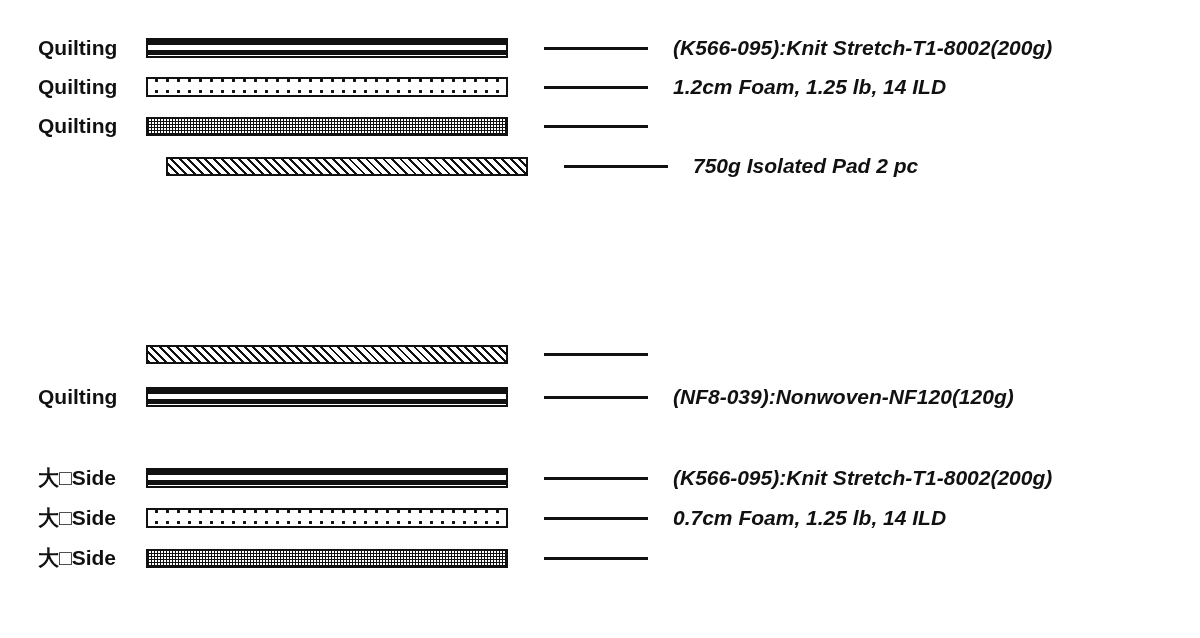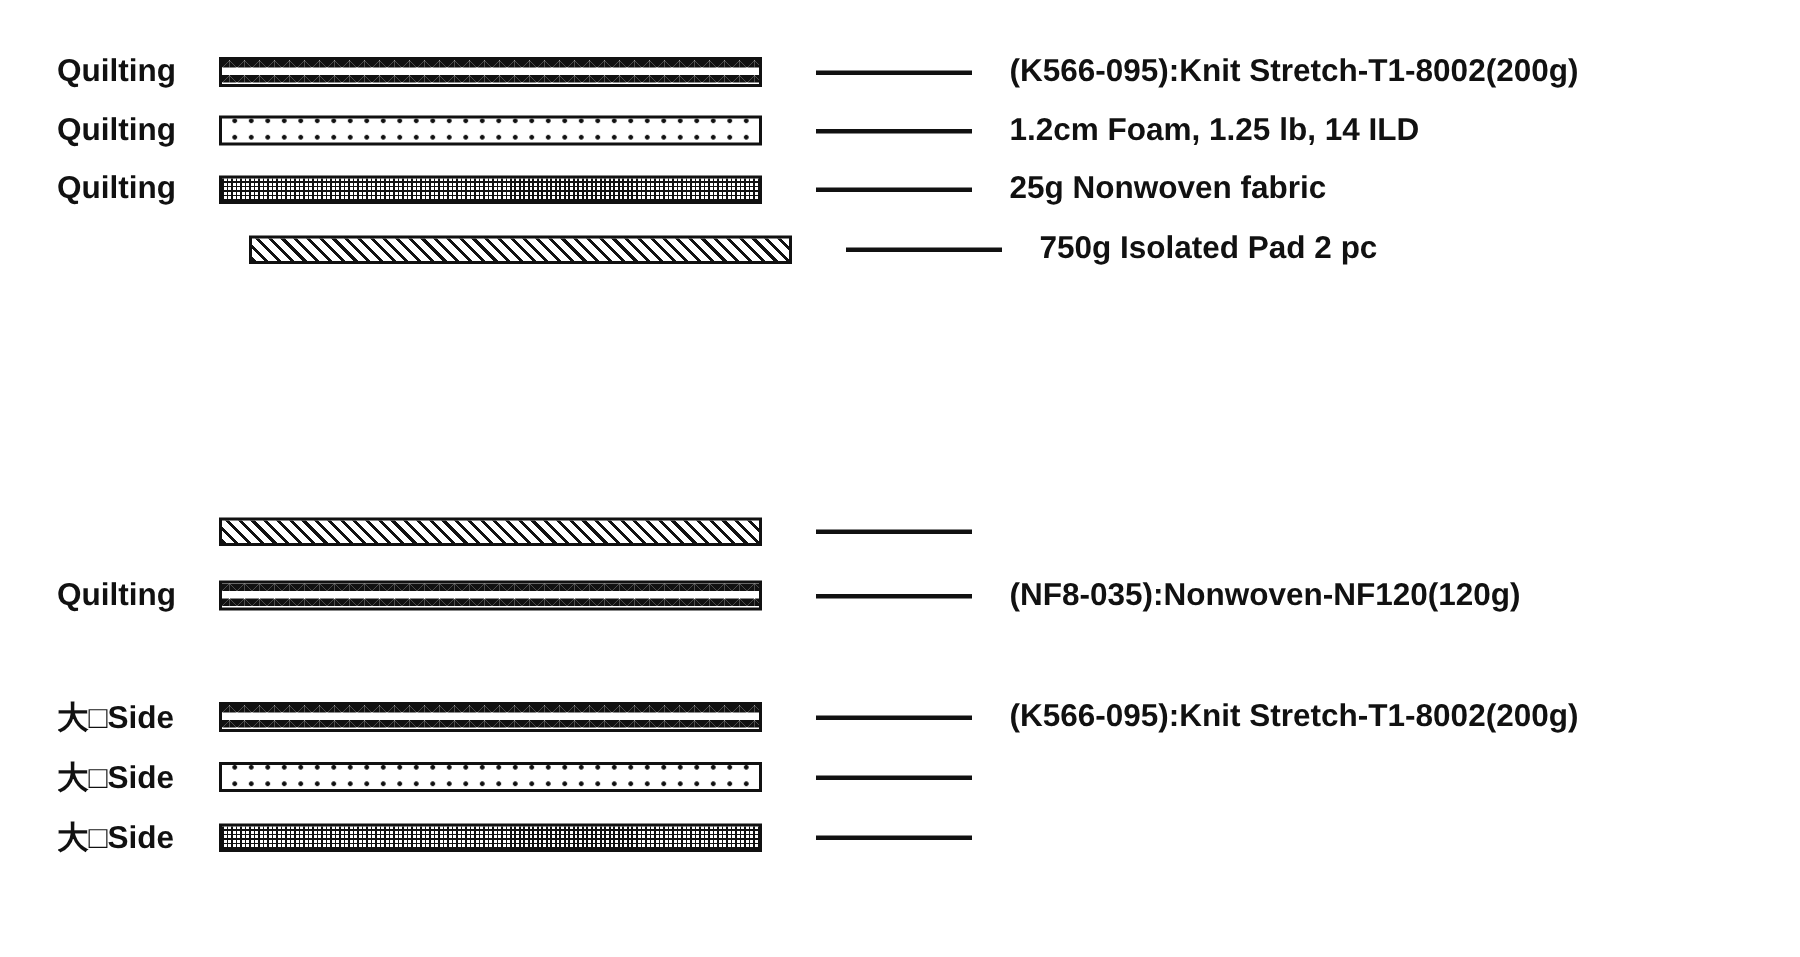--- a/index.html
+++ b/index.html
@@ -60,20 +60,21 @@
     width: 104px;
     height: 0;
     border-top: 3px solid #111111;
   }
 
   .desc {
     font-size: 21px;
     font-weight: bold;
     white-space: nowrap;
     color: #111111;
+    font-style: italic;
   }
 
   
   .band {
     box-sizing: border-box;
     border: 2px solid #111111;
     background: #ffffff;
     width: 362px;
     position: relative;
     overflow: hidden;
@@ -147,21 +148,20 @@
   </div>
 
   <div class="row" style="top:114px;">
     <div class="left-label">Quilting</div>
     <div class="layer-slot">
       <div class="band crosshatch"></div>
     </div>
     <div class="leader-slot">
       <div class="leader"></div>
     </div>
-    <div class="desc">25g Nonwoven fabric</div>
   </div>
 
   <div class="row" style="top:154px;padding-left:20px;">
     <div class="left-label"></div>
     <div class="layer-slot">
       <div class="band diagonal"></div>
     </div>
     <div class="leader-slot">
       <div class="leader"></div>
     </div>
@@ -180,21 +180,21 @@
   </div>
 
   <div class="row" style="top:385px;">
     <div class="left-label">Quilting</div>
     <div class="layer-slot">
       <div class="band zigzag"></div>
     </div>
     <div class="leader-slot">
       <div class="leader"></div>
     </div>
-    <div class="desc">(NF8-035):Nonwoven-NF120(120g)</div>
+    <div class="desc">(NF8-039):Nonwoven-NF120(120g)</div>
   </div>
 
   <div class="row" style="top:464px;">
     <div class="left-label">大□Side</div>
     <div class="layer-slot">
       <div class="band zigzag"></div>
     </div>
     <div class="leader-slot">
       <div class="leader"></div>
     </div>
@@ -202,20 +202,21 @@
   </div>
 
   <div class="row" style="top:504px;">
     <div class="left-label">大□Side</div>
     <div class="layer-slot">
       <div class="band dotted"></div>
     </div>
     <div class="leader-slot">
       <div class="leader"></div>
     </div>
+    <div class="desc">0.7cm Foam, 1.25 lb, 14 ILD</div>
   </div>
 
   <div class="row" style="top:544px;">
     <div class="left-label">大□Side</div>
     <div class="layer-slot">
       <div class="band crosshatch"></div>
     </div>
     <div class="leader-slot">
       <div class="leader"></div>
     </div>

